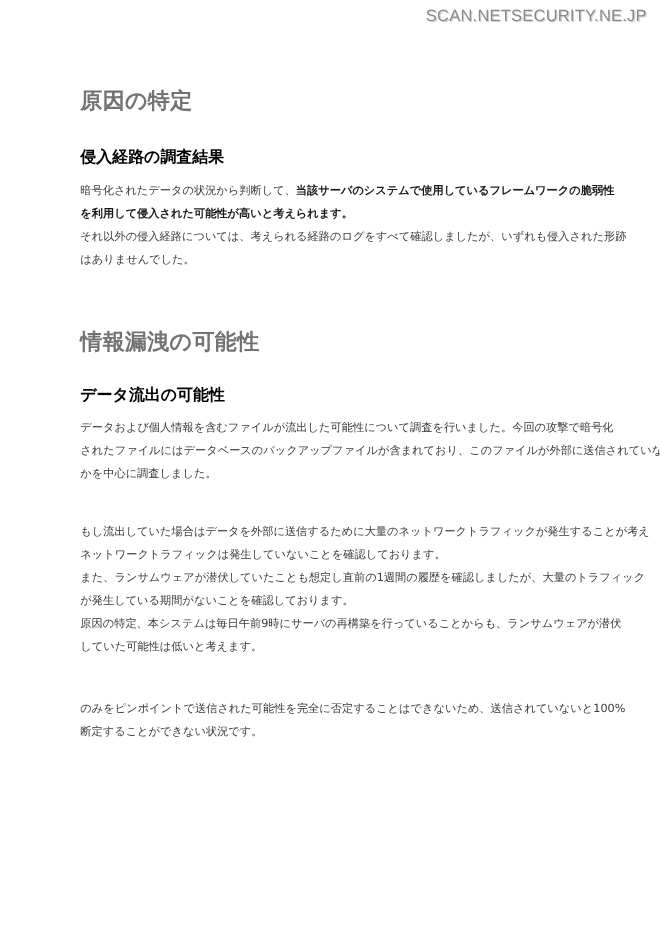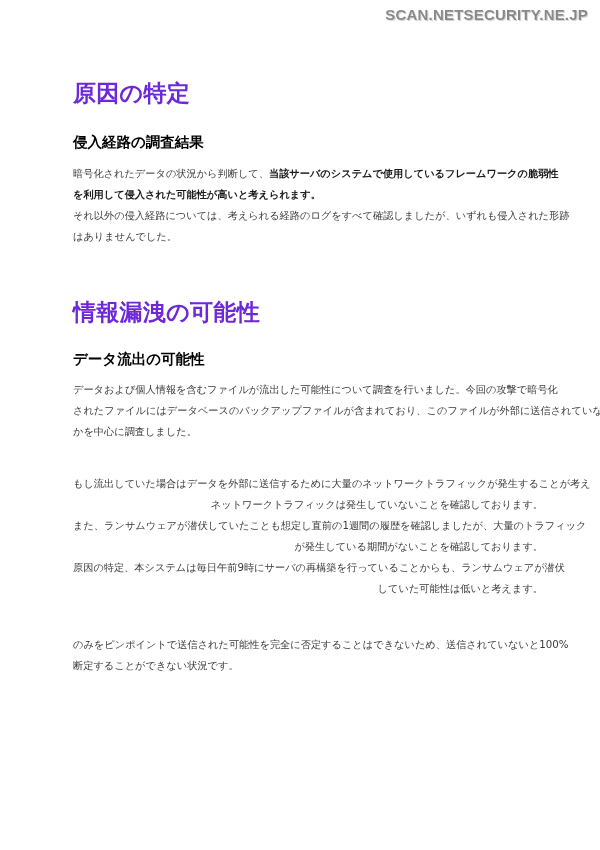--- a/index.html
+++ b/index.html
@@ -17,34 +17,33 @@
     }
     .watermark {
       position: absolute;
       top: 6px;
       right: 12px;
       font-family: "Liberation Sans", "DejaVu Sans", sans-serif;
       font-size: 15px;
       letter-spacing: 0.2px;
       color: #888888;
       text-shadow: 0 0 1px #ffffff, 1px 1px 0 #cfcfcf;
-      font-weight: bold;
     }
     .page {
       position: absolute;
       left: 73px;
       top: 0;
       width: 470px;
     }
     .h1 {
       position: absolute;
       left: 0;
-      font-size: 23px;
+      font-size: 20px;
       font-weight: bold;
-      color: #6d28d9;
+      color: #737373;
       white-space: nowrap;
       letter-spacing: 0.3px;
     }
     .h2 {
       position: absolute;
       left: 0;
       font-size: 14.5px;
       font-weight: bold;
       color: #000000;
       white-space: nowrap;
@@ -96,21 +95,21 @@
   <div class="h1" style="top:297px;">情報漏洩の可能性</div>
 
   <div class="h2" style="top:350px;">データ流出の可能性</div>
 
   <div class="para" style="top:379px;">
     <span class="line">データおよび個人情報を含むファイルが流出した可能性について調査を行いました。今回の攻撃で暗号化</span>
     <span class="line">されたファイルにはデータベースのバックアップファイルが含まれており、このファイルが外部に送信されていない</span>
     <span class="line">かを中心に調査しました。</span>
   </div>
 
-  <div class="para" style="top:473px;text-align:right;">
+  <div class="para" style="top:473px;">
     <span class="line">もし流出していた場合はデータを外部に送信するために大量のネットワークトラフィックが発生することが考え</span>
     <span class="line">ネットワークトラフィックは発生していないことを確認しております。</span>
     <span class="line">また、ランサムウェアが潜伏していたことも想定し直前の1週間の履歴を確認しましたが、大量のトラフィック</span>
     <span class="line">が発生している期間がないことを確認しております。</span>
     <span class="line">原因の特定、本システムは毎日午前9時にサーバの再構築を行っていることからも、ランサムウェアが潜伏</span>
     <span class="line">していた可能性は低いと考えます。</span>
   </div>
 
   <div class="para" style="top:634px;">
     <span class="line">

